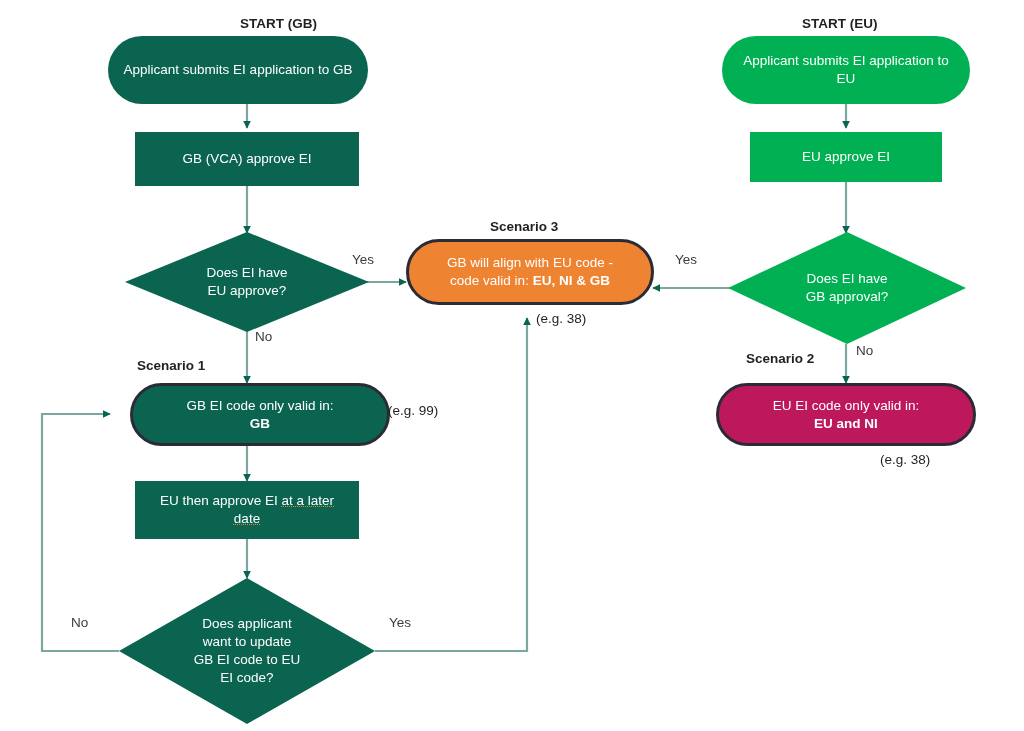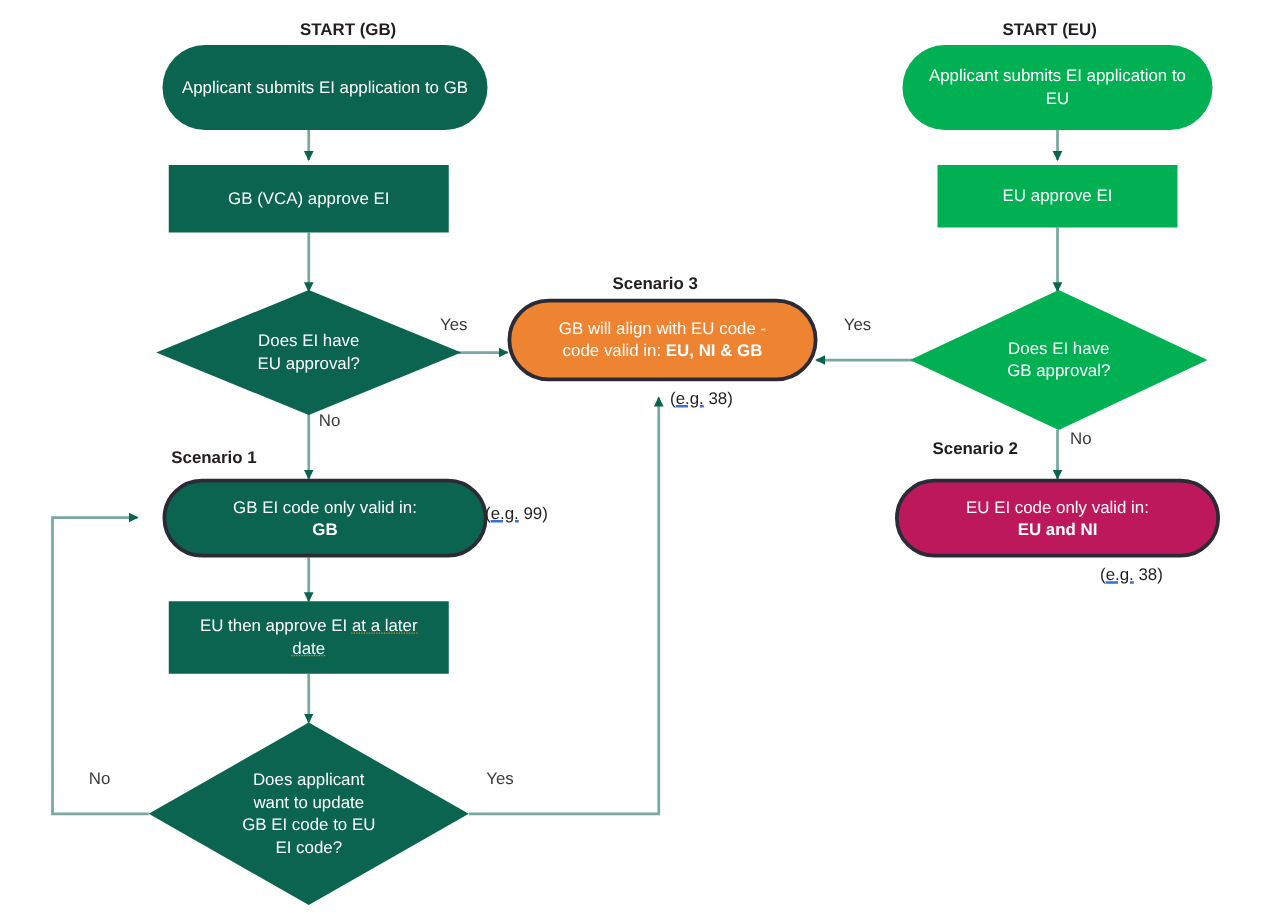--- a/index.html
+++ b/index.html
@@ -85,21 +85,20 @@
     text-align: right;
   }
   .eg {
     position: absolute;
     font-size: 13.5px;
     color: #231f20;
     white-space: nowrap;
     z-index: 4;
   }
   .eg .sp {
-    text-decoration: underline;
     text-decoration-color: #3b6fd4;
     text-decoration-thickness: 1.5px;
   }
   .spell {
     text-decoration: underline;
     text-decoration-style: dotted;
     text-decoration-color: #e08a2a;
     text-decoration-thickness: 1.2px;
   }
 </style>
@@ -167,36 +166,36 @@
   <div class="caption" style="left:204px; top:16px;margin-left:36px;">START (GB)</div>
 
   <div class="caption" style="left:802px; top:16px;">START (EU)</div>
 
   <div class="caption" style="left:490px; top:219px;">Scenario 3</div>
 
   <div class="caption" style="left:137px; top:358px;">Scenario 1</div>
 
   <div class="caption" style="left:746px; top:351px;">Scenario 2</div>
 
-  <div class="node plain-terminator" style="left:130px; top:36px; width:260px; height:68px; background:#0a6450;">
+  <div class="node plain-terminator" style="left:108px; top:36px; width:260px; height:68px; background:#0a6450;">
     <span class="txt">Applicant submits EI application to GB</span>
   </div>
 
   <div class="node process" style="left:135px; top:132px; width:224px; height:54px; background:#0a6450;">
     <span class="txt">GB (VCA) approve EI</span>
   </div>
 
   <div class="diamond-wrap" style="left:125px; top:232px; width:244px; height:100px;">
     <svg width="244" height="100" viewBox="0 0 244 100" xmlns="http://www.w3.org/2000/svg">
       <polygon points="122,0 244,50 122,100 0,50" fill="#0a6450"></polygon>
     </svg>
     <div class="dtext">
       <div>
         <div>Does EI have</div>
-        <div>EU approval?</div>
+        <div>EU approve?</div>
       </div>
     </div>
   </div>
 
   <div class="edge-label" style="left:352px; top:252px;">Yes</div>
   <div class="edge-label" style="left:255px; top:329px;">No</div>
 
   <div class="node terminator" style="left:130px; top:383px; width:260px; height:63px; background:#0a6450;">
     <span class="txt">
       <span>GB EI code only valid in:</span><br>

